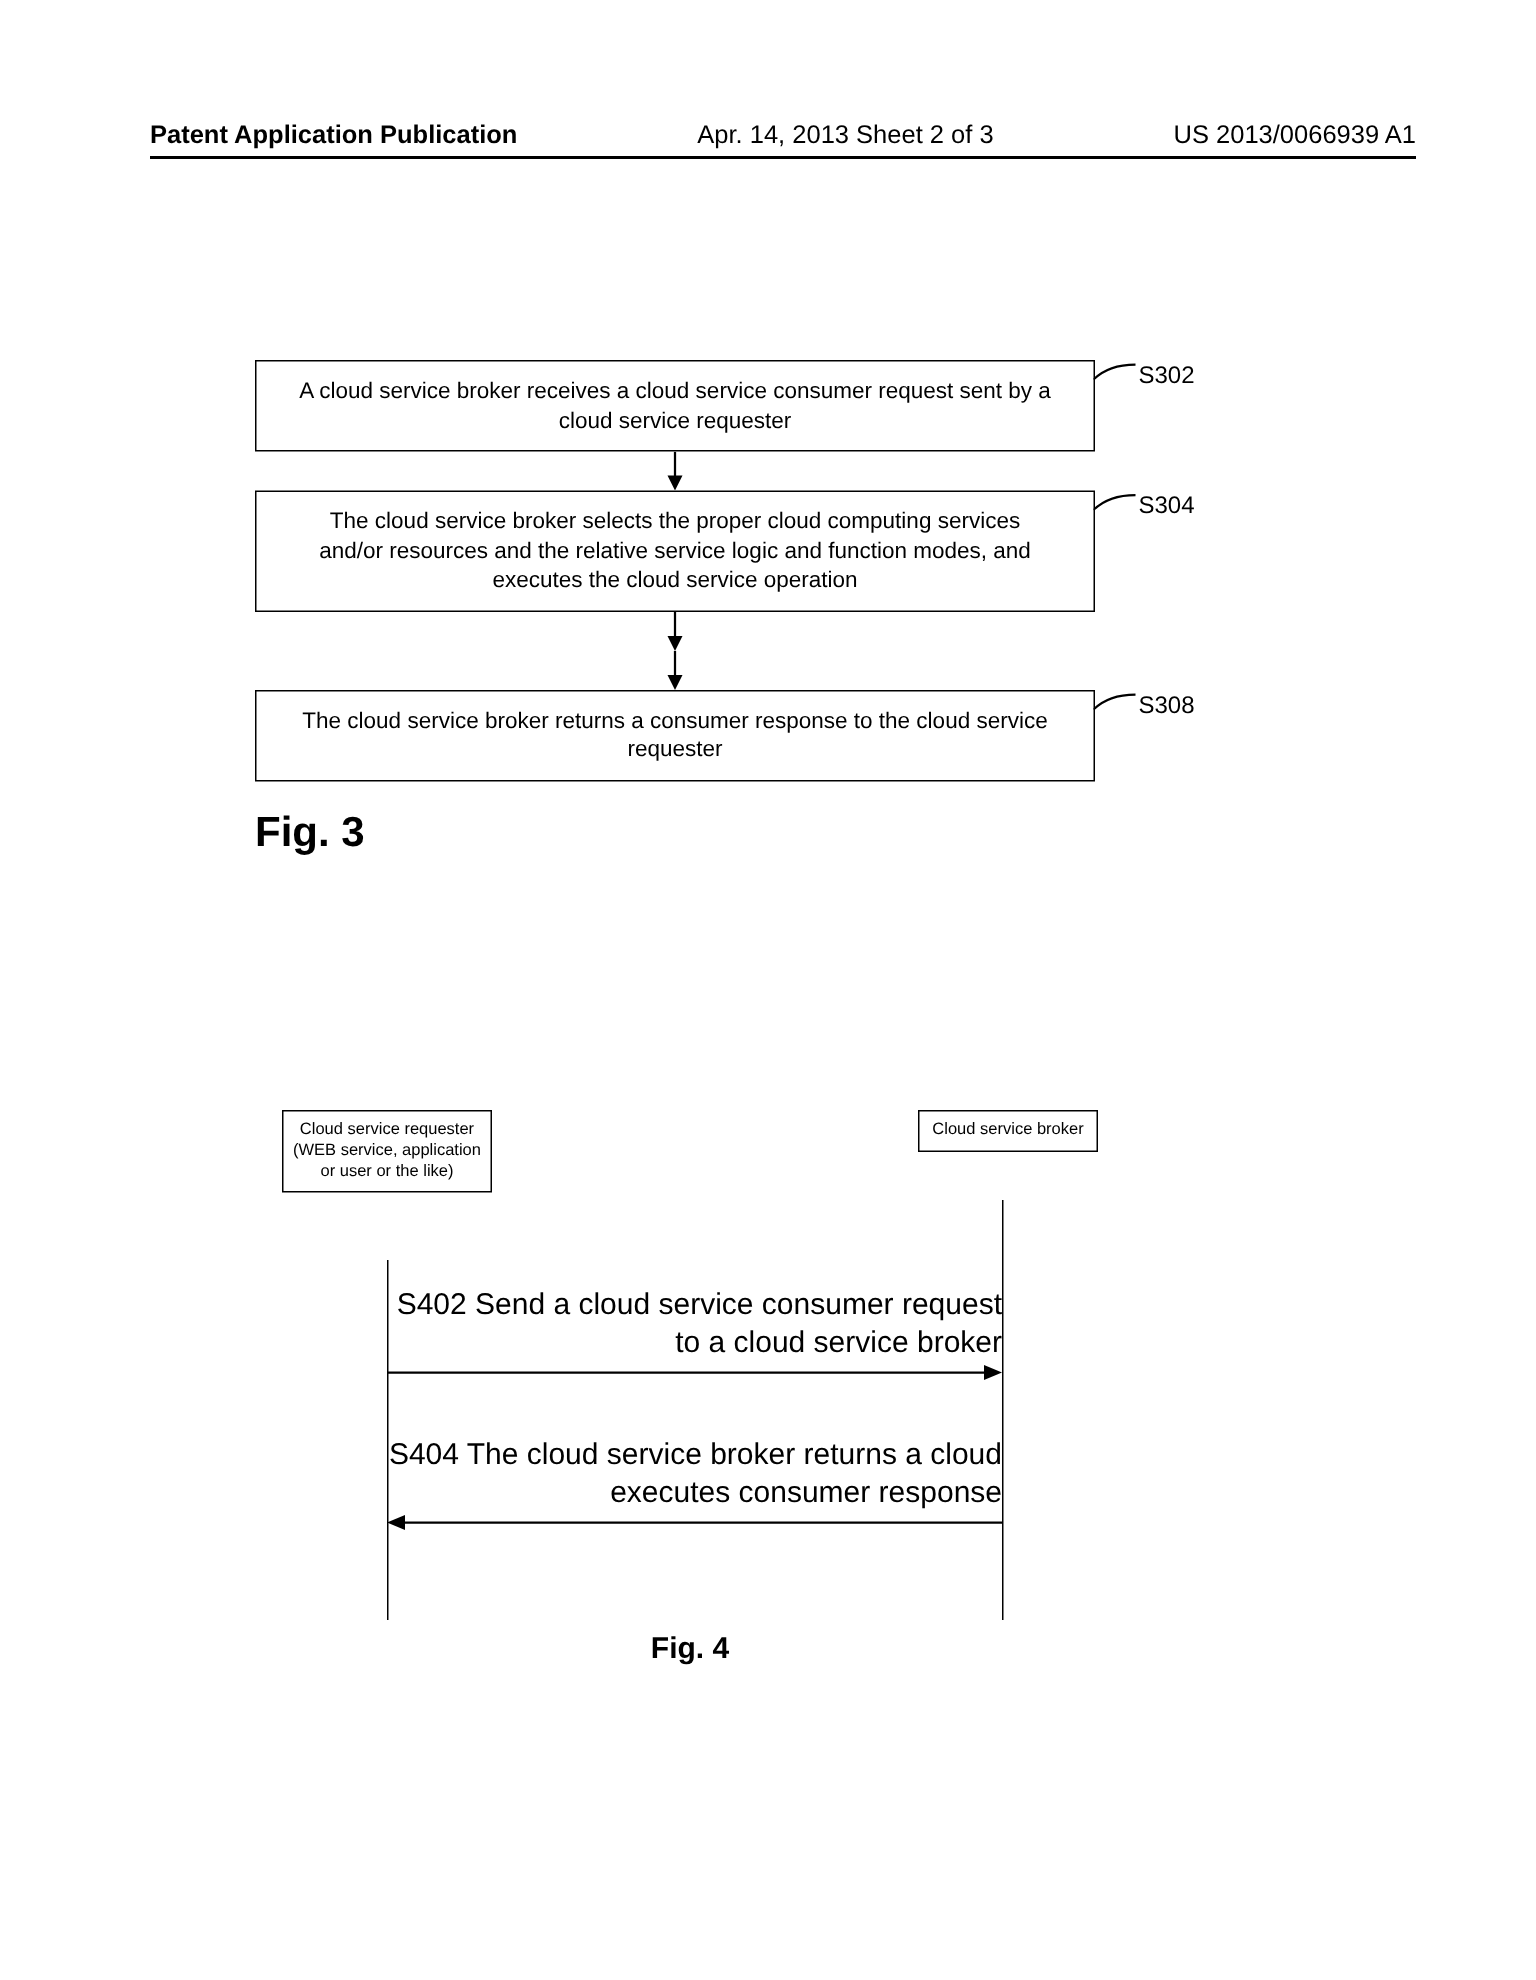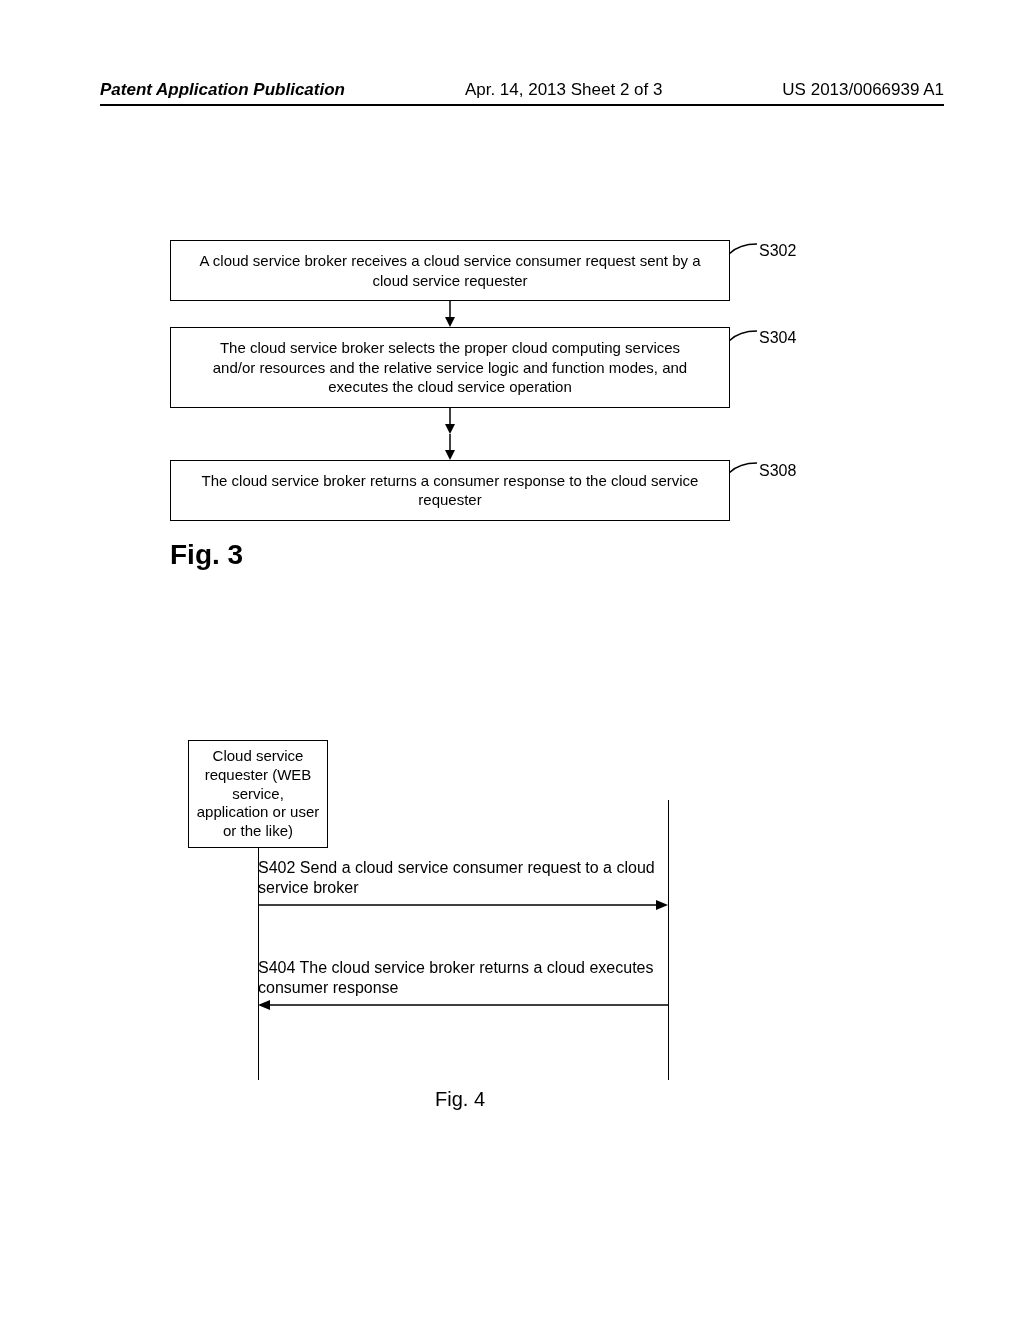--- a/index.html
+++ b/index.html
@@ -22,21 +22,21 @@
     left: 100px;
     right: 80px;
     border-bottom: 2px solid #000;
     padding-bottom: 4px;
   }
   .header-row {
     display: flex;
     justify-content: space-between;
     font-size: 17px;
   }
-  .header-left { font-weight: bold; font-style: italic; }
+  .header-left { font-weight: bold; }
   .header-center { }
   .header-right { }
 
   
   .fig3 {
     position: absolute;
     left: 170px;
     top: 240px;
     width: 560px;
   }
@@ -84,21 +84,21 @@
   }
   .seq-canvas {
     position: relative;
     height: 340px;
   }
   .participant-box {
     position: absolute;
     top: 0;
     border: 1.5px solid #000;
     text-align: center;
-    font-size: 15px;
+    font-size: 11px;
     line-height: 1.25;
     padding: 6px 6px;
     background: #fff;
     box-sizing: border-box;
   }
   .p-left { left: -2px; width: 140px; }
   .p-right { right: -2px; width: 120px; }
   .lifeline {
     position: absolute;
     top: 0;
@@ -107,30 +107,30 @@
     height: 340px;
   }
   .ll-left { left: 68px; top: 100px; height: 240px; }
   .ll-right { left: 478px; top: 60px; height: 280px; }
   .msg {
     position: absolute;
     left: 68px;
     width: 410px;
   }
   .msg-text {
-    text-align: left;
-    font-size: 16px;
+    text-align: right;
+    font-size: 20px;
     line-height: 1.25;
     padding-bottom: 0;
   }
   .msg-arrow-svg { display:block; width: 410px; height: 14px; }
 
   .fig4-caption {
     text-align: center;
-    font-weight: normal;
+    font-weight: bold;
     font-size: 20px;
     margin-top: 8px;
   }
 </style>
 </head>
 <body>
 
 <div class="page">
 
   <div class="header">
@@ -197,20 +197,23 @@
 
   <div class="fig4">
     <div class="seq-canvas">
 
       <div class="lifeline ll-left"></div>
       <div class="lifeline ll-right"></div>
 
       <div class="participant-box p-left">
         <span>Cloud service requester (WEB service, application or user or the like)</span>
       </div>
+      <div class="participant-box p-right">
+        <span>Cloud service broker</span>
+      </div>
 
       <div class="msg" style="top:118px">
         <div class="msg-text">S402 Send a cloud service consumer request to a cloud service broker</div>
         <svg class="msg-arrow-svg" viewBox="0 0 410 14">
           <line x1="0" y1="7" x2="400" y2="7" stroke="#000" stroke-width="1.5"></line>
           <polygon points="410,7 398,2 398,12" fill="#000"></polygon>
         </svg>
       </div>
 
       <div class="msg" style="top:218px">

